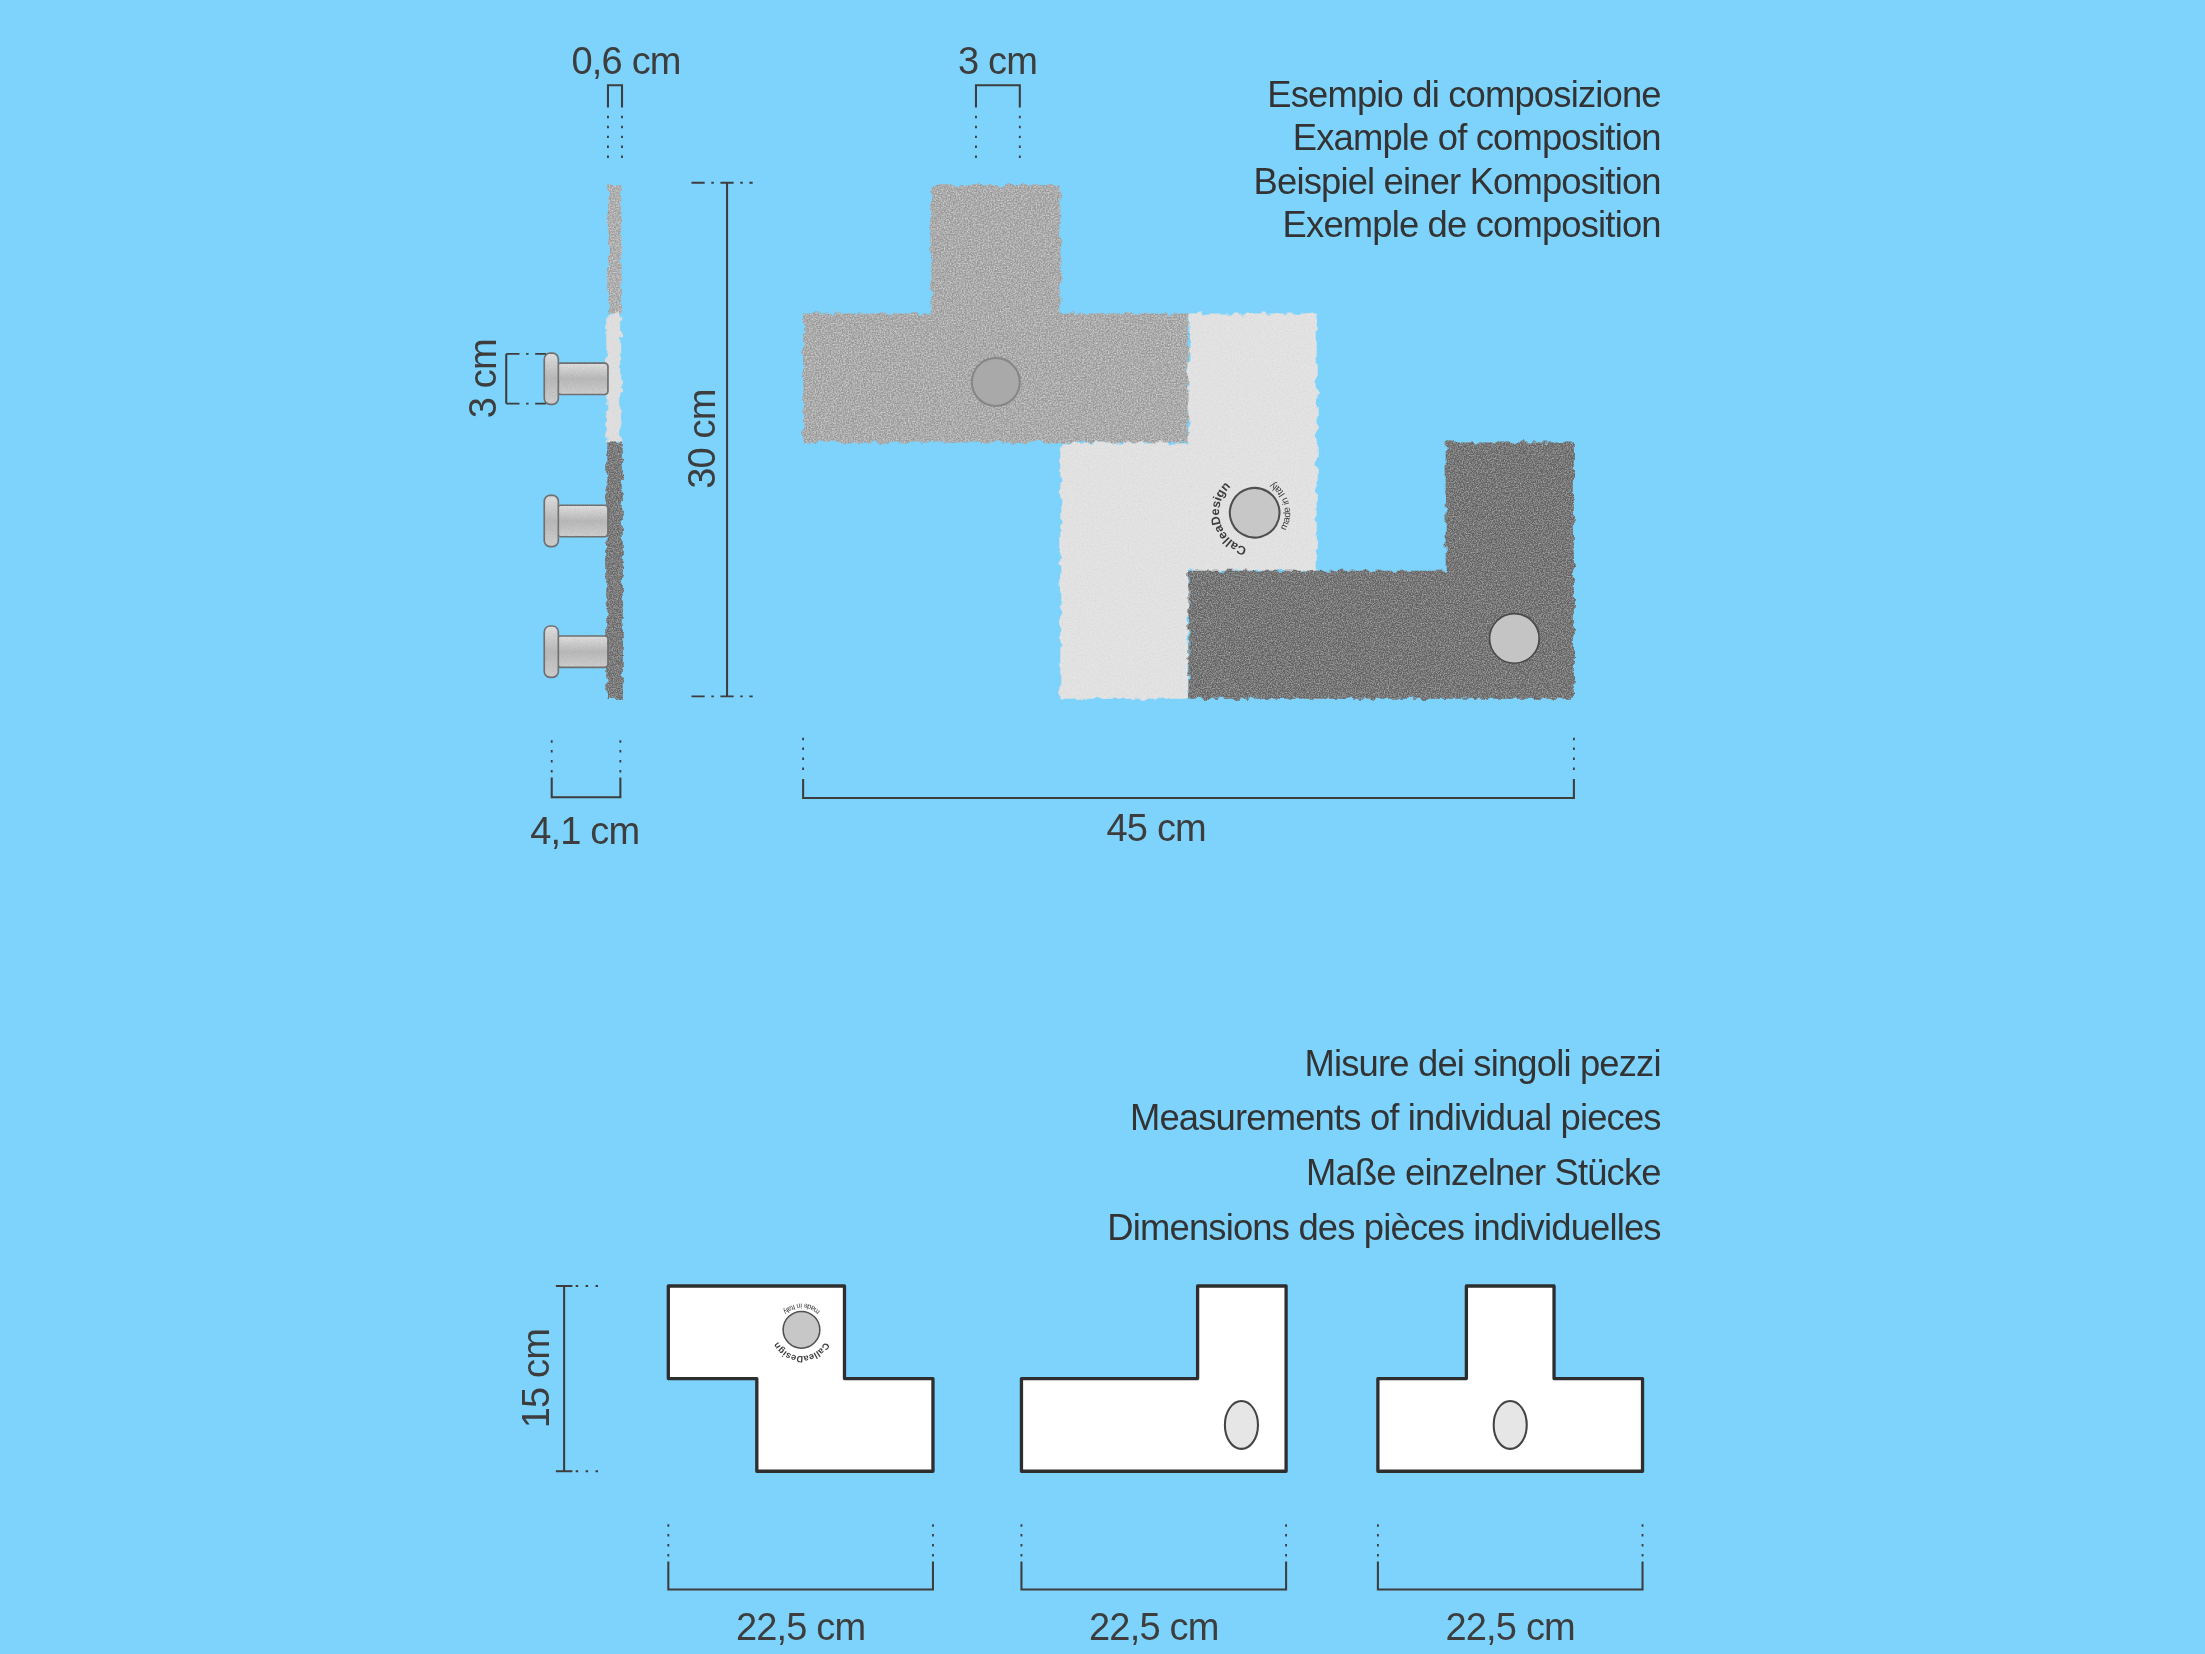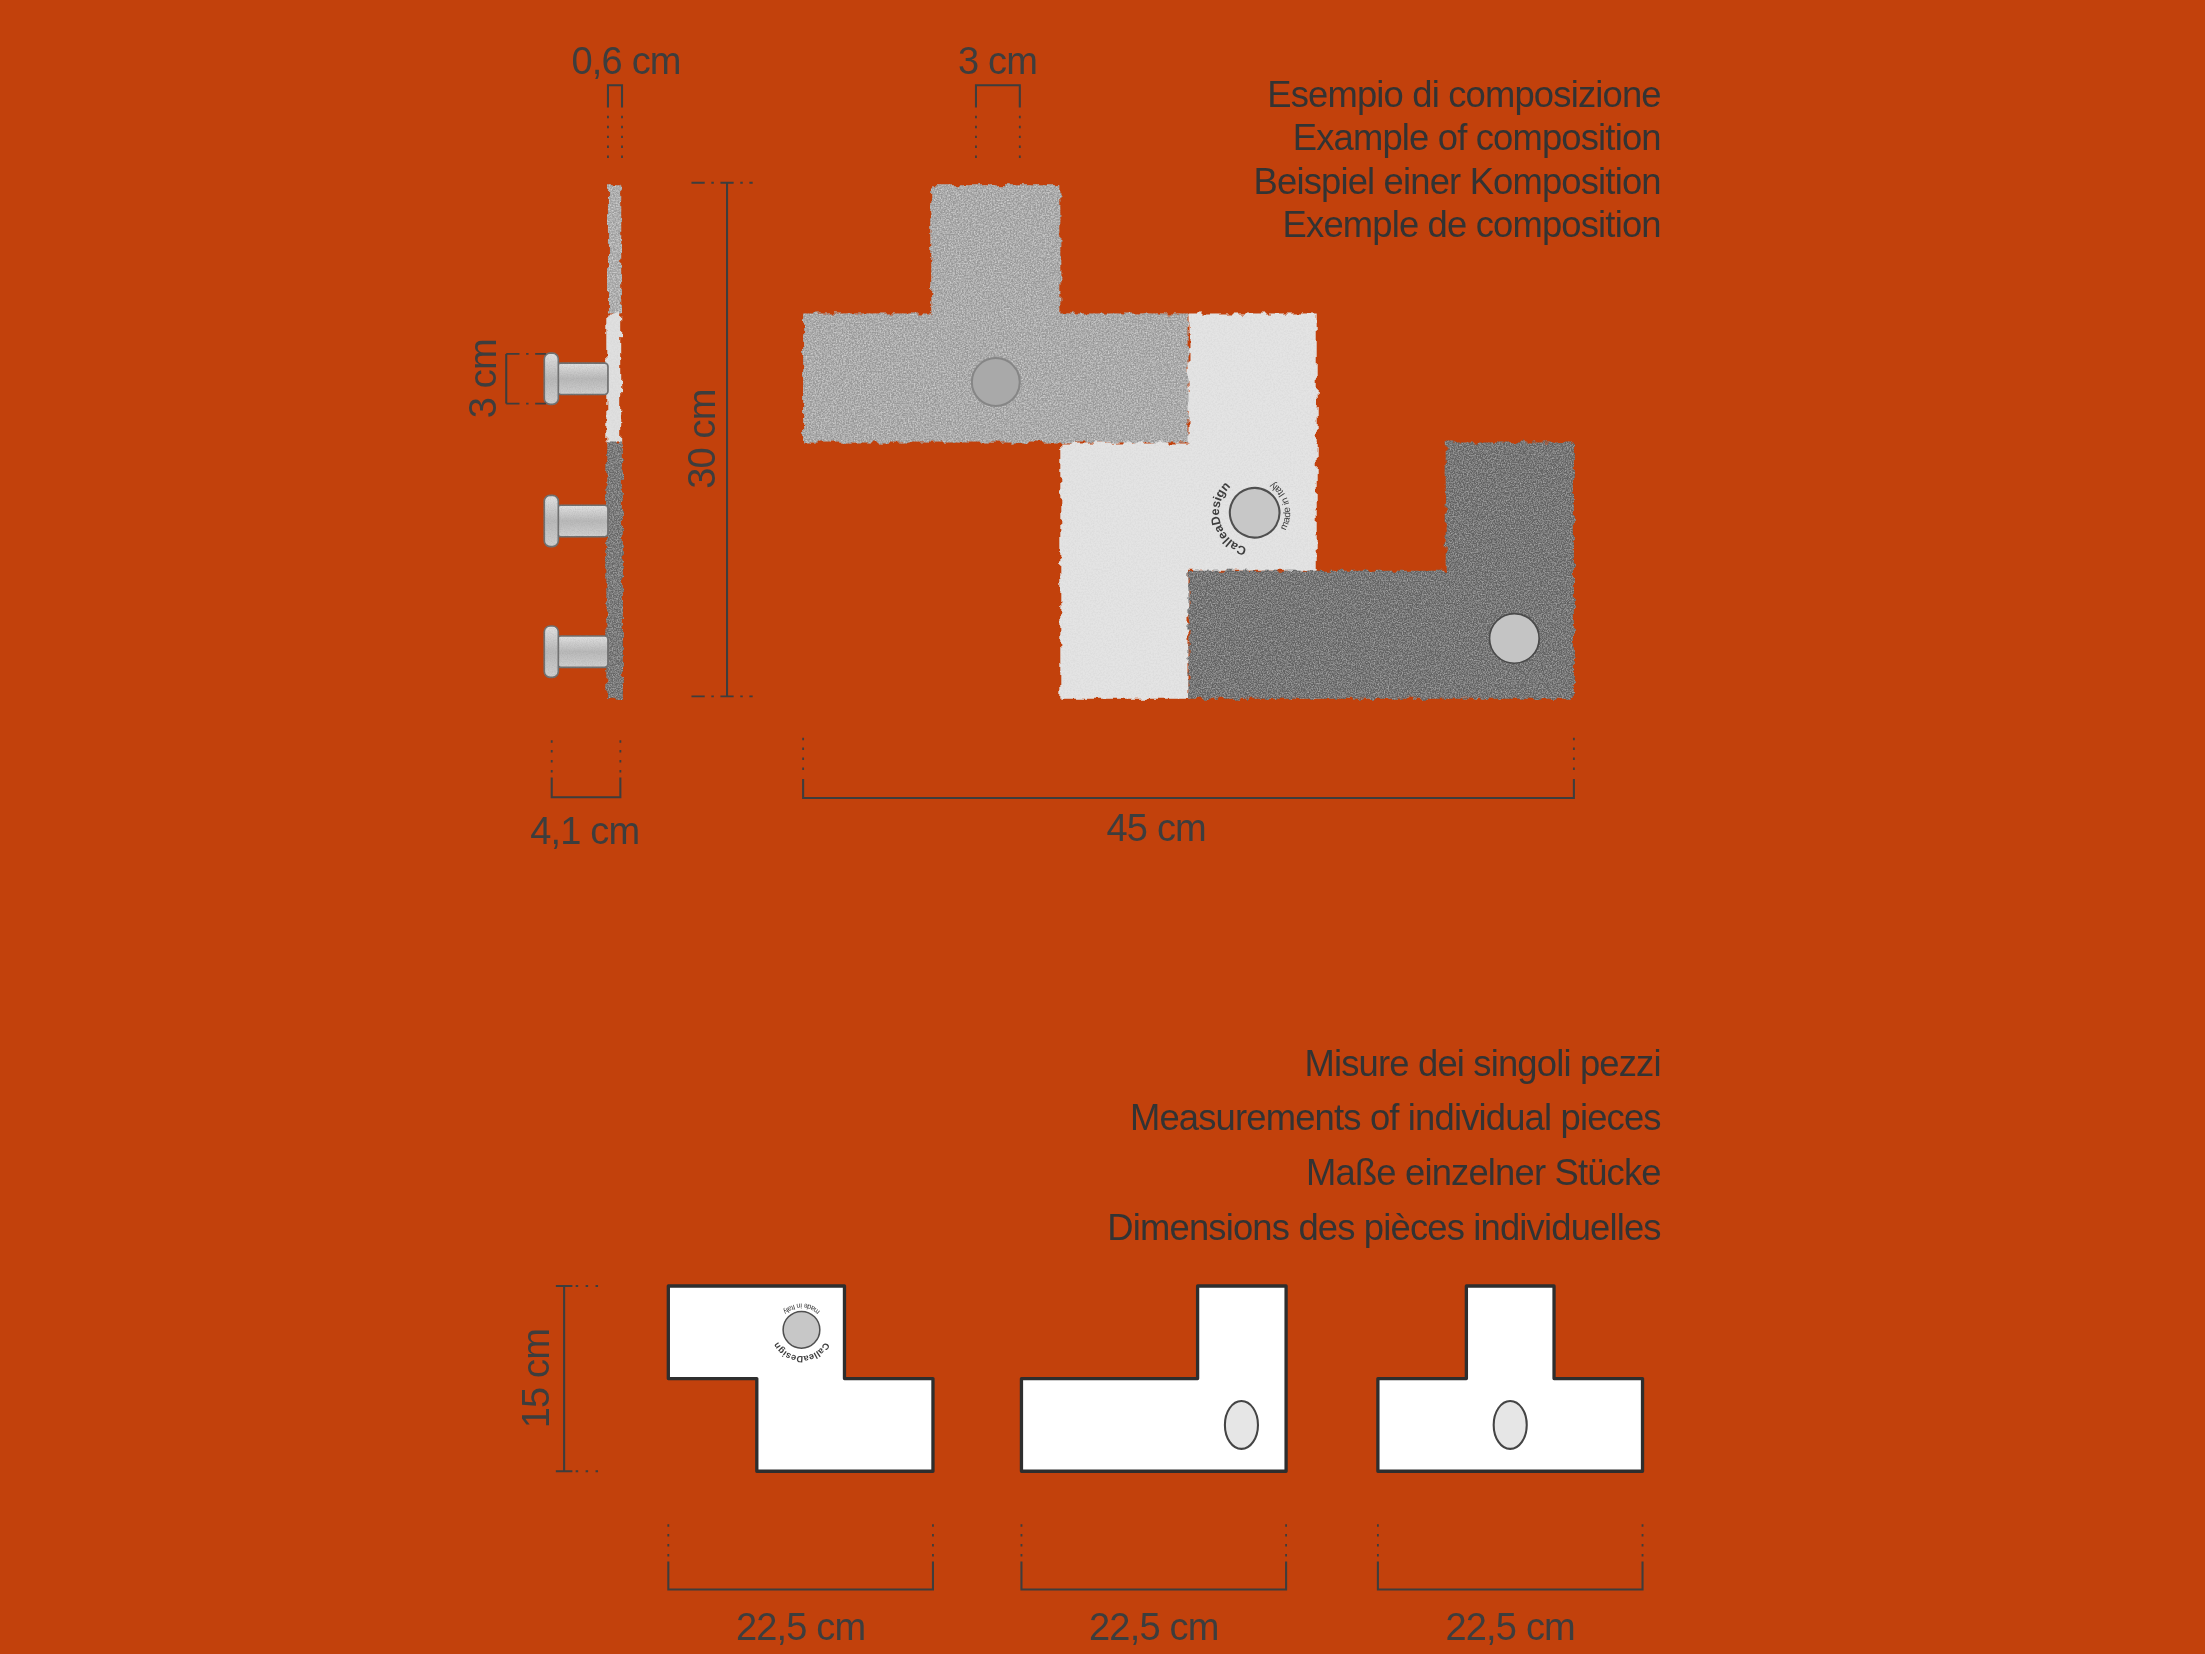--- a/index.html
+++ b/index.html
@@ -1,16 +1,16 @@
 <!DOCTYPE html>
 <html style="font-size:13.2px"><head>
 <meta charset="utf-8">
 <style>
   html,body{margin:0;padding:0;background:#ffffff;}
-  .stage{position:relative;width:2205px;height:1654px;background:#c2410c;overflow:hidden;text-decoration:underline;}
+  .stage{position:relative;width:2205px;height:1654px;background:#7dd3fc;overflow:hidden;text-decoration:underline;}
   svg{position:absolute;left:0;top:0;}
   text{font-family:"Liberation Sans", sans-serif;fill:#3d3d3d;}
   .dimlabel{font-size:46px;letter-spacing:-1px;}
   .caption{font-size:44px;letter-spacing:-1px;fill:#333333;}
   .dimline{stroke:#3d3d3d;stroke-width:2.5;fill:none;}
   .leader{stroke:#3d3d3d;stroke-width:2.2;fill:none;stroke-dasharray:3 9;}
   .dashdot{stroke:#3d3d3d;stroke-width:2.2;fill:none;stroke-dasharray:16 8 3 8;}
   .outline{fill:#ffffff;stroke:#2e2e2e;stroke-width:4;stroke-linejoin:round;}
 </style>
 </head>

